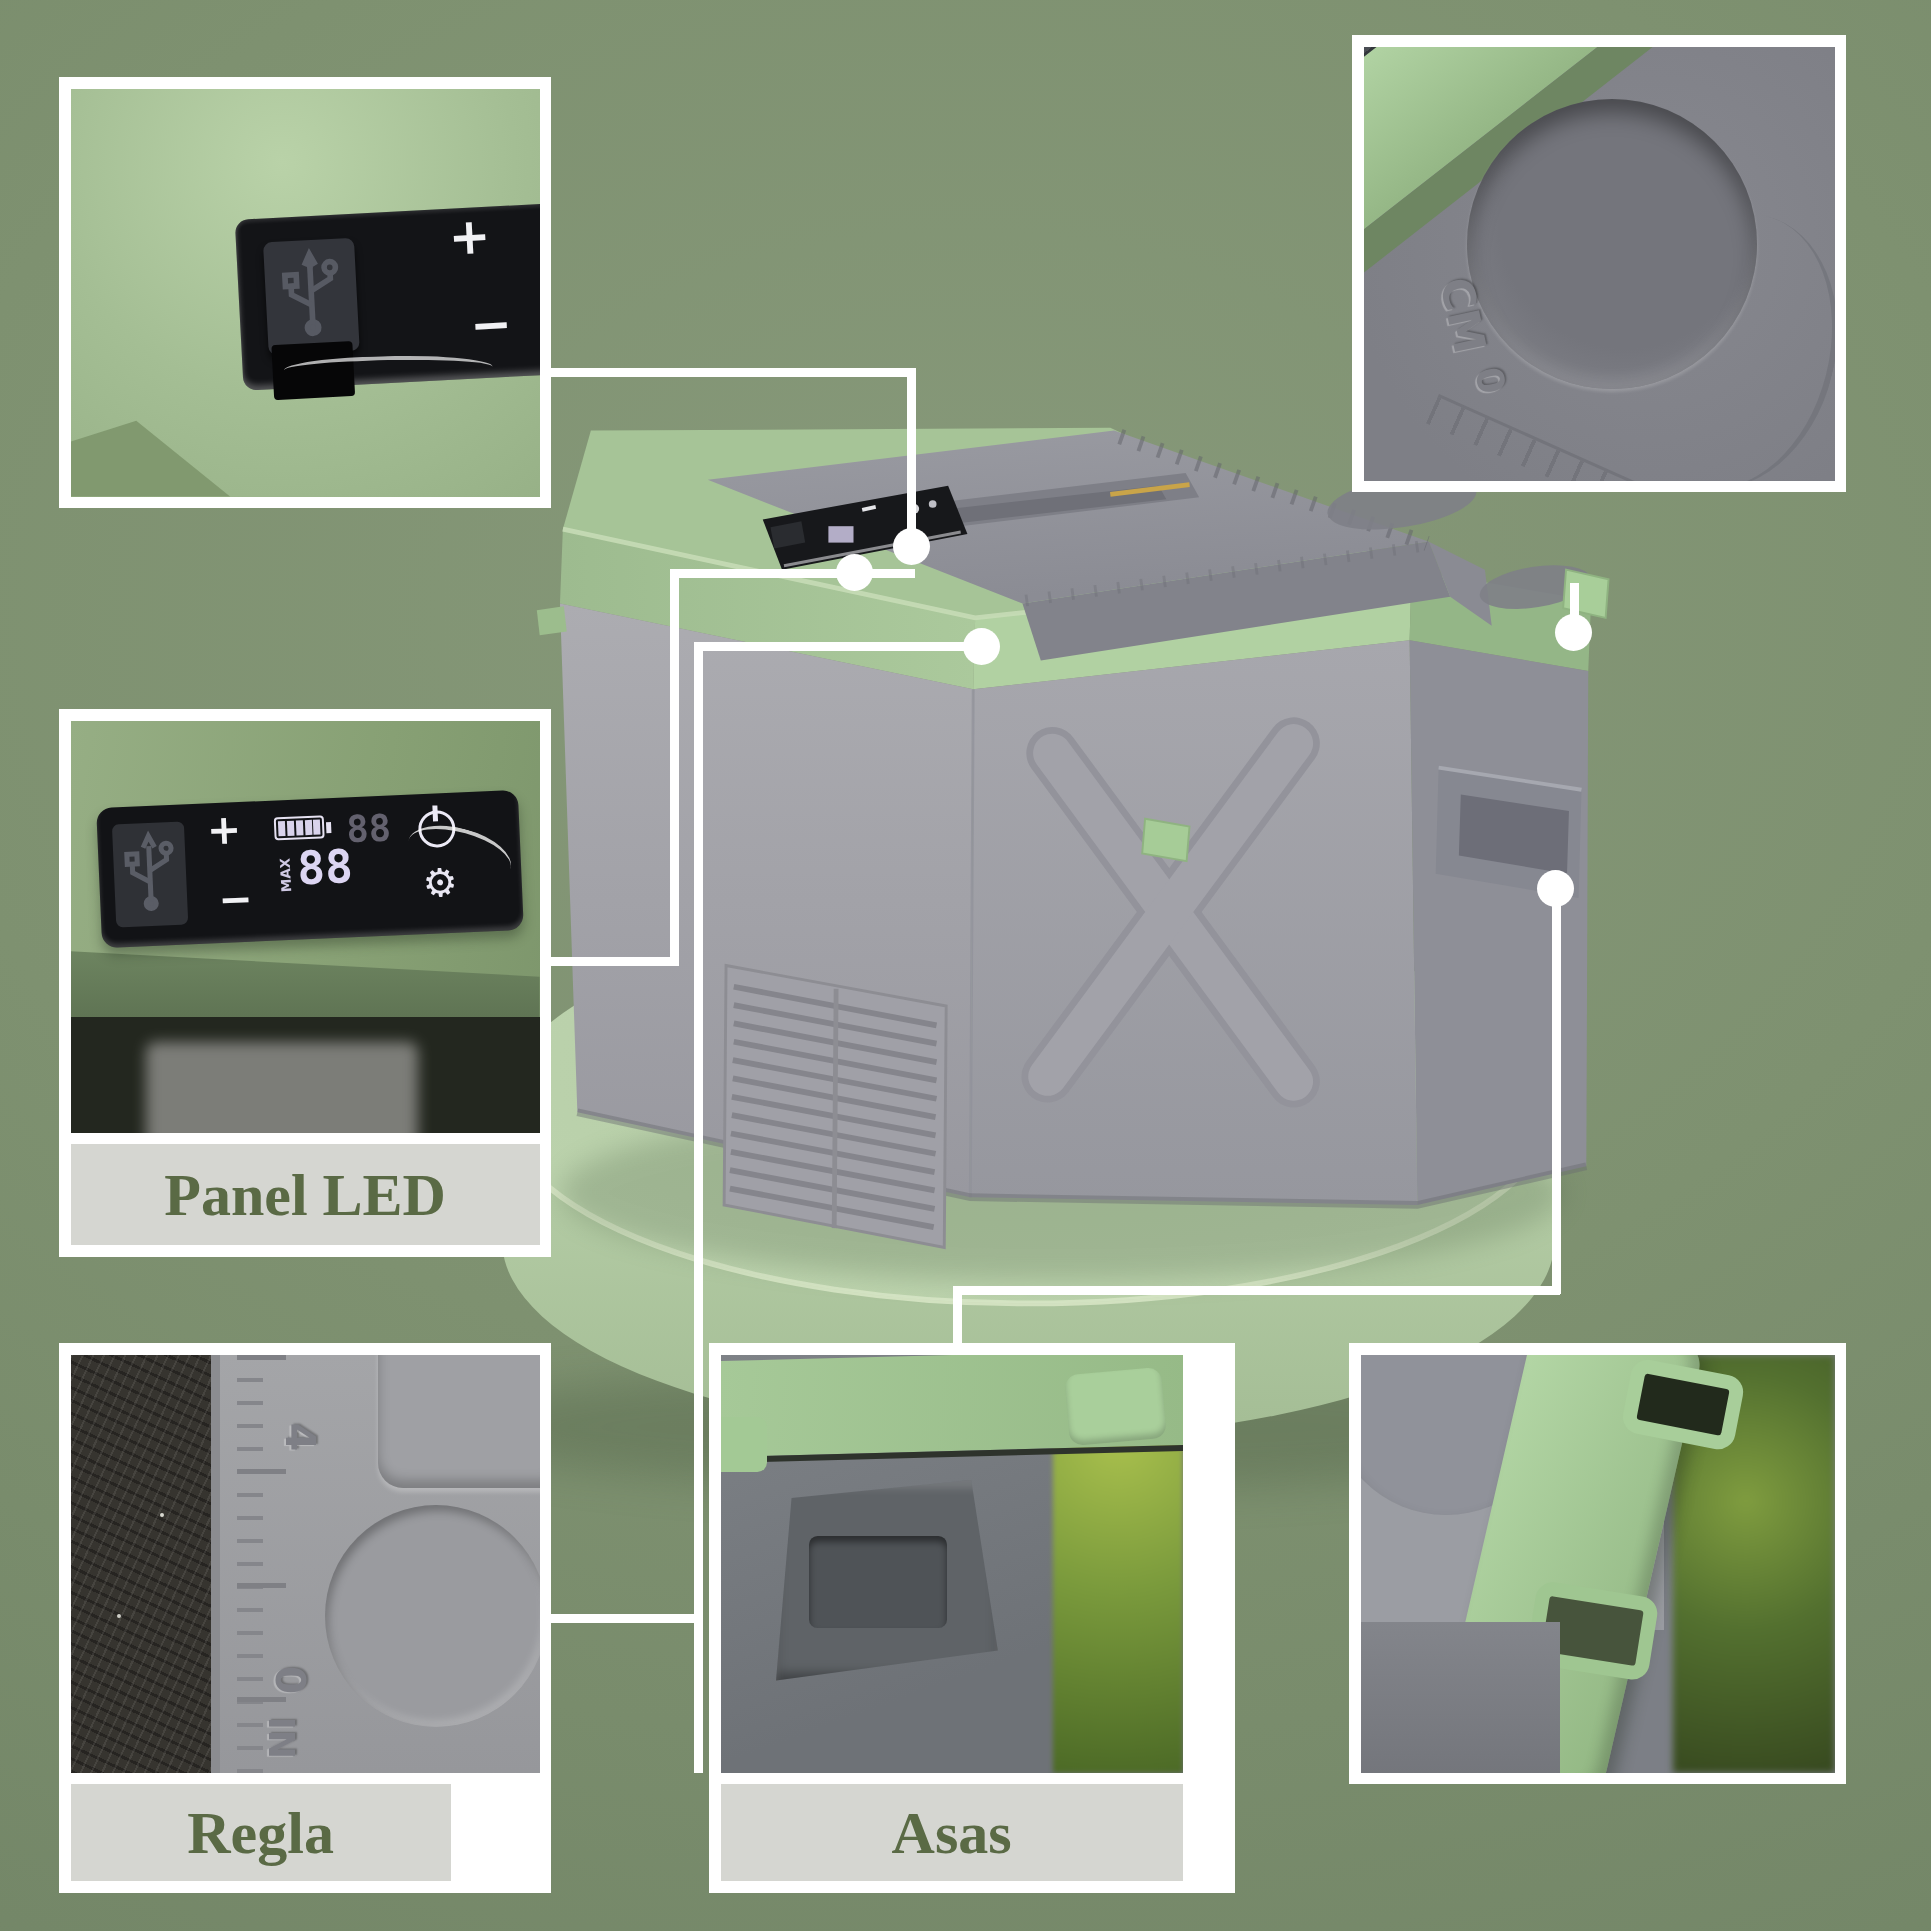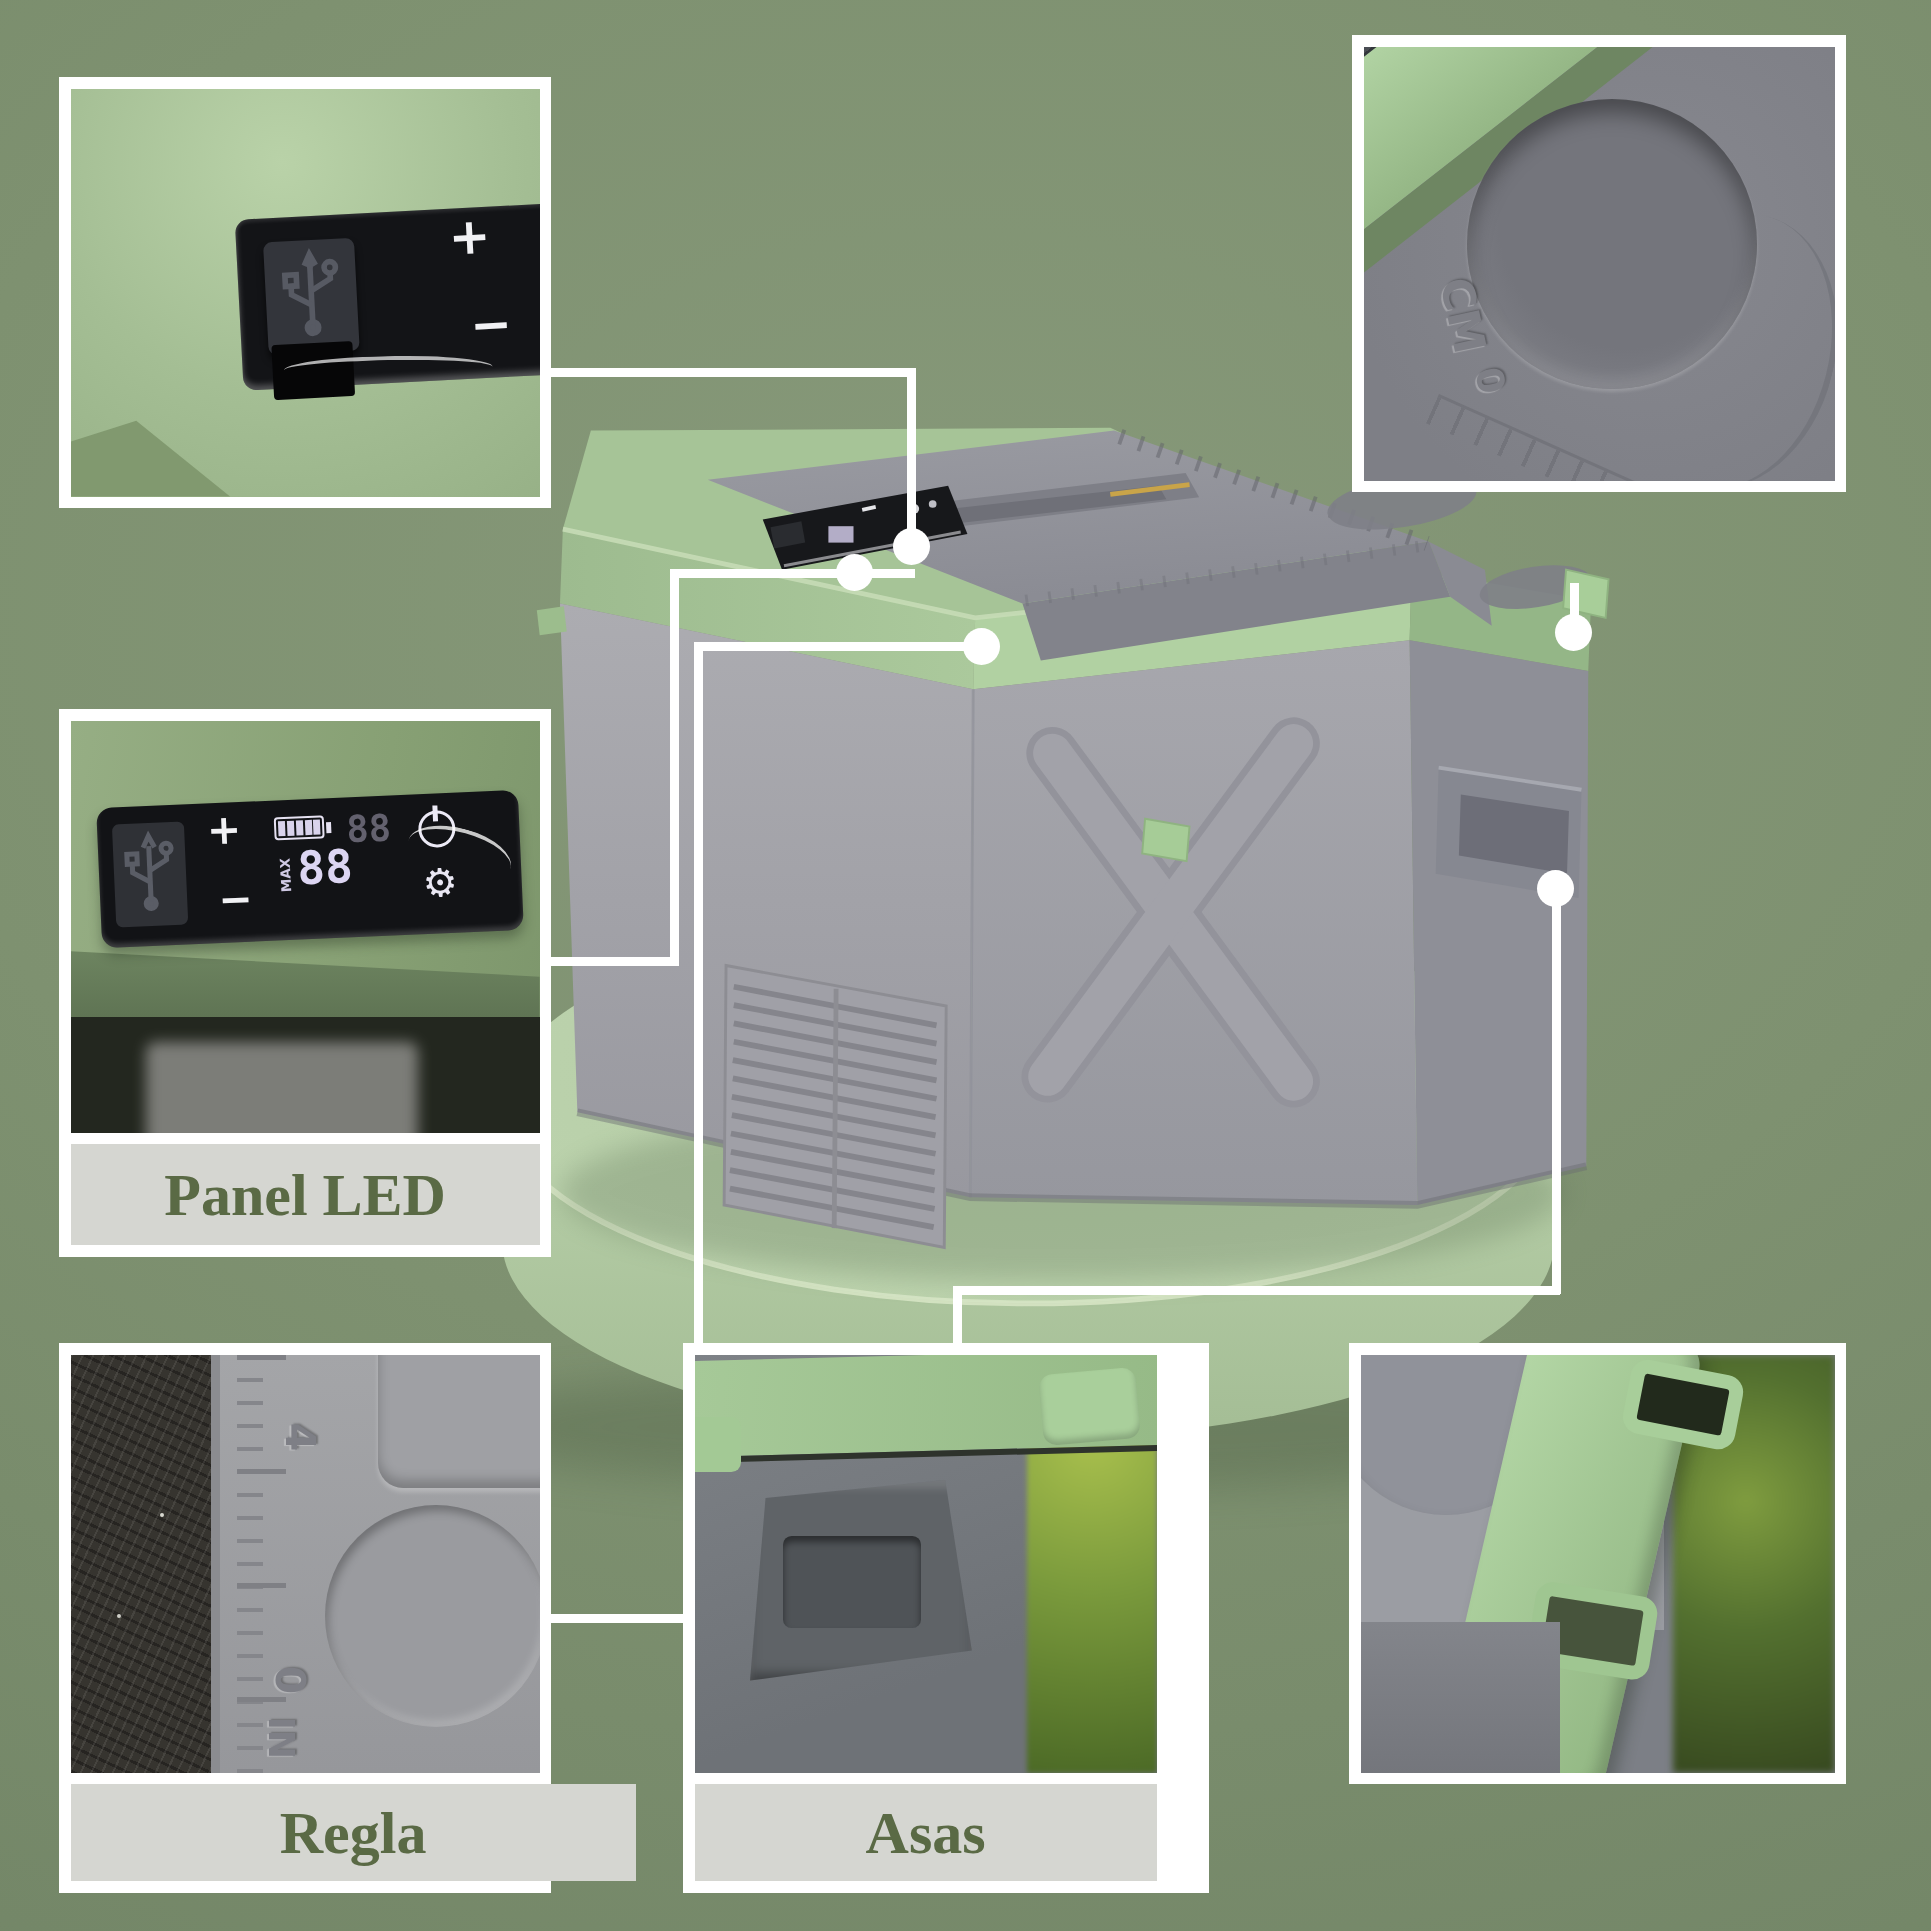--- a/index.html
+++ b/index.html
@@ -261,26 +261,26 @@
       <div class="abs" style="left:30%;top:0;width:70%;height:100%;background:linear-gradient(180deg,#a4a5a8,#96979b);border-left:9.7px solid #8b8c90">
         <div class="abs" style="left:5%;top:0;width:8%;height:100%;background:repeating-linear-gradient(180deg,#85868b 0 3.9px,transparent 3.9px 23px)"></div>
         <div class="abs" style="left:5%;top:0;width:15%;height:100%;background:repeating-linear-gradient(180deg,#7f8085 0 4.8px,transparent 4.8px 114px)"></div>
         <span class="emboss" style="left:20%;top:14%;font-size:41px;transform:rotate(90deg)">4</span>
         <span class="emboss" style="left:17%;top:72%;font-size:41px;transform:rotate(90deg)">0</span>
         <span class="emboss" style="left:12%;top:87%;font-size:35px;transform:rotate(90deg)">IN</span>
         <div class="abs" style="left:32%;top:36%;width:222px;height:222px;border-radius:50%;background:radial-gradient(circle at 50% 45%,#9a9b9f 70%,#8f9094 100%);box-shadow:inset 2.9px 5.8px 9.7px rgba(0,0,0,.28),inset -2.9px -5.8px 9.7px rgba(255,255,255,.22)"></div>
         <div class="abs" style="left:48%;top:-8%;width:58%;height:40%;border-radius:25px;background:#9fa0a4;box-shadow:inset 0 -7.7px 11.6px rgba(0,0,0,.22),0 3.9px 4.8px rgba(255,255,255,.25)"></div>
       </div>
     </div>
-    <div class="label" style="width:565px;height:97px">
+    <div class="label" style="width:380px;height:97px">
       <div class="l1">Regla</div>
     </div>
   </div>
 
-  <div class="card" style="left:683px;top:1343px;width:526px">
+  <div class="card" style="left:709px;top:1343px;width:526px">
     <div class="photo" style="width:462px;height:418px;background:linear-gradient(160deg,#7e8287,#6e7277 70%)">
       <div class="abs" style="left:72%;top:0;width:28%;height:100%;background:radial-gradient(circle at 50% 20%,#a9c04d 0%,#7a9a3c 45%,#4c6a26 100%);filter:blur(2.9px)"></div>
       <div class="abs" style="left:0;top:0;width:100%;height:23%;background:linear-gradient(95deg,#a6c998,#96ba87);border-bottom:6.8px solid #2e332c;transform:skewY(-1.5deg)"></div>
       <div class="abs" style="left:75%;top:4%;width:21%;height:17%;background:#a9cf9b;border-radius:13.5px;transform:rotate(-5deg);box-shadow:inset 0 -4.8px 6.8px rgba(0,0,0,.2)"></div>
       <div class="abs" style="left:-5%;top:15%;width:15%;height:13%;background:#a3c995;border-radius:9.7px"></div>
       <div class="abs" style="left:12%;top:30%;width:48%;height:48%;clip-path:polygon(7% 9%,88% 0,100% 85%,0 100%);background:#5f6367;box-shadow:inset 0 7.7px 9.7px rgba(255,255,255,.16),inset 0 -7.7px 11.6px rgba(0,0,0,.35)">
         <div class="abs" style="left:15%;top:28%;width:62%;height:46%;background:#4f5357;border-radius:8.7px;box-shadow:inset 0 5.8px 7.7px rgba(0,0,0,.45)"></div>
       </div>
     </div>
     <div class="label" style="width:462px;height:97px">

